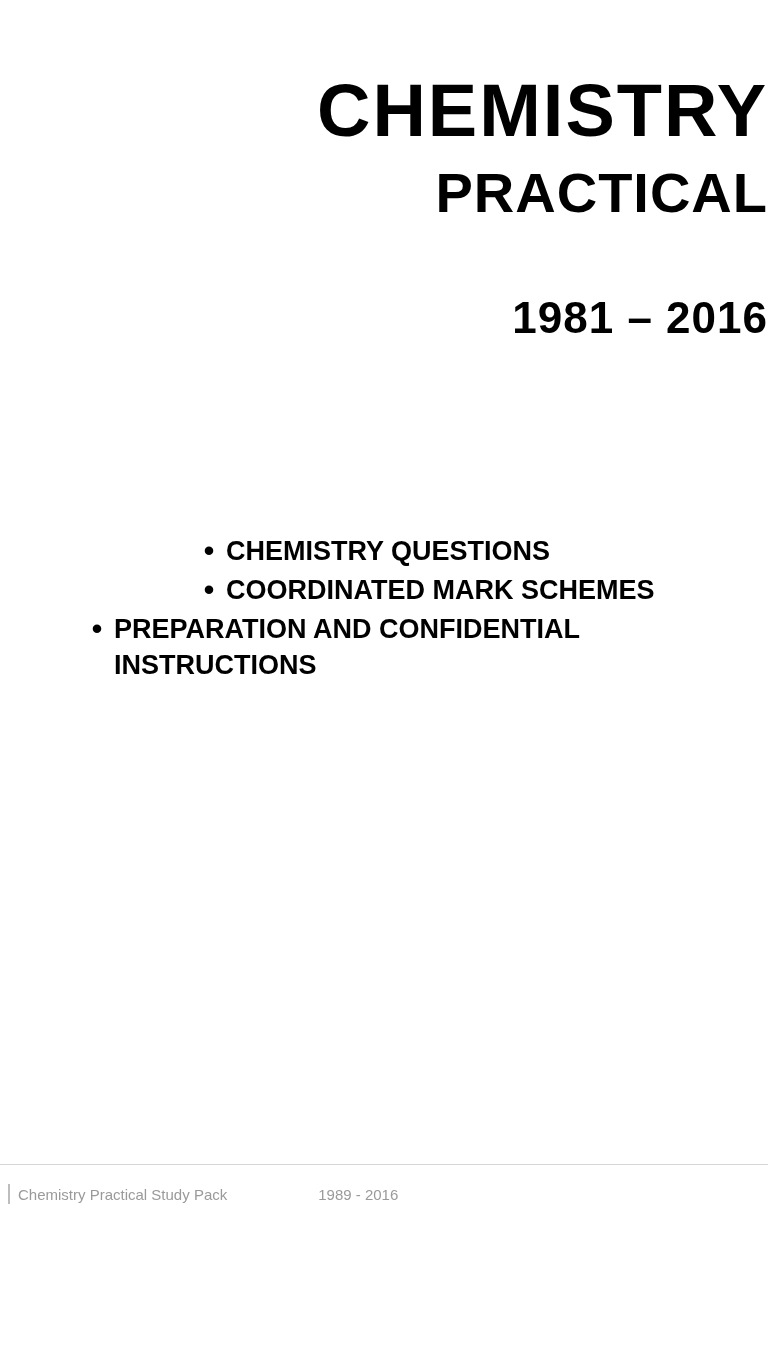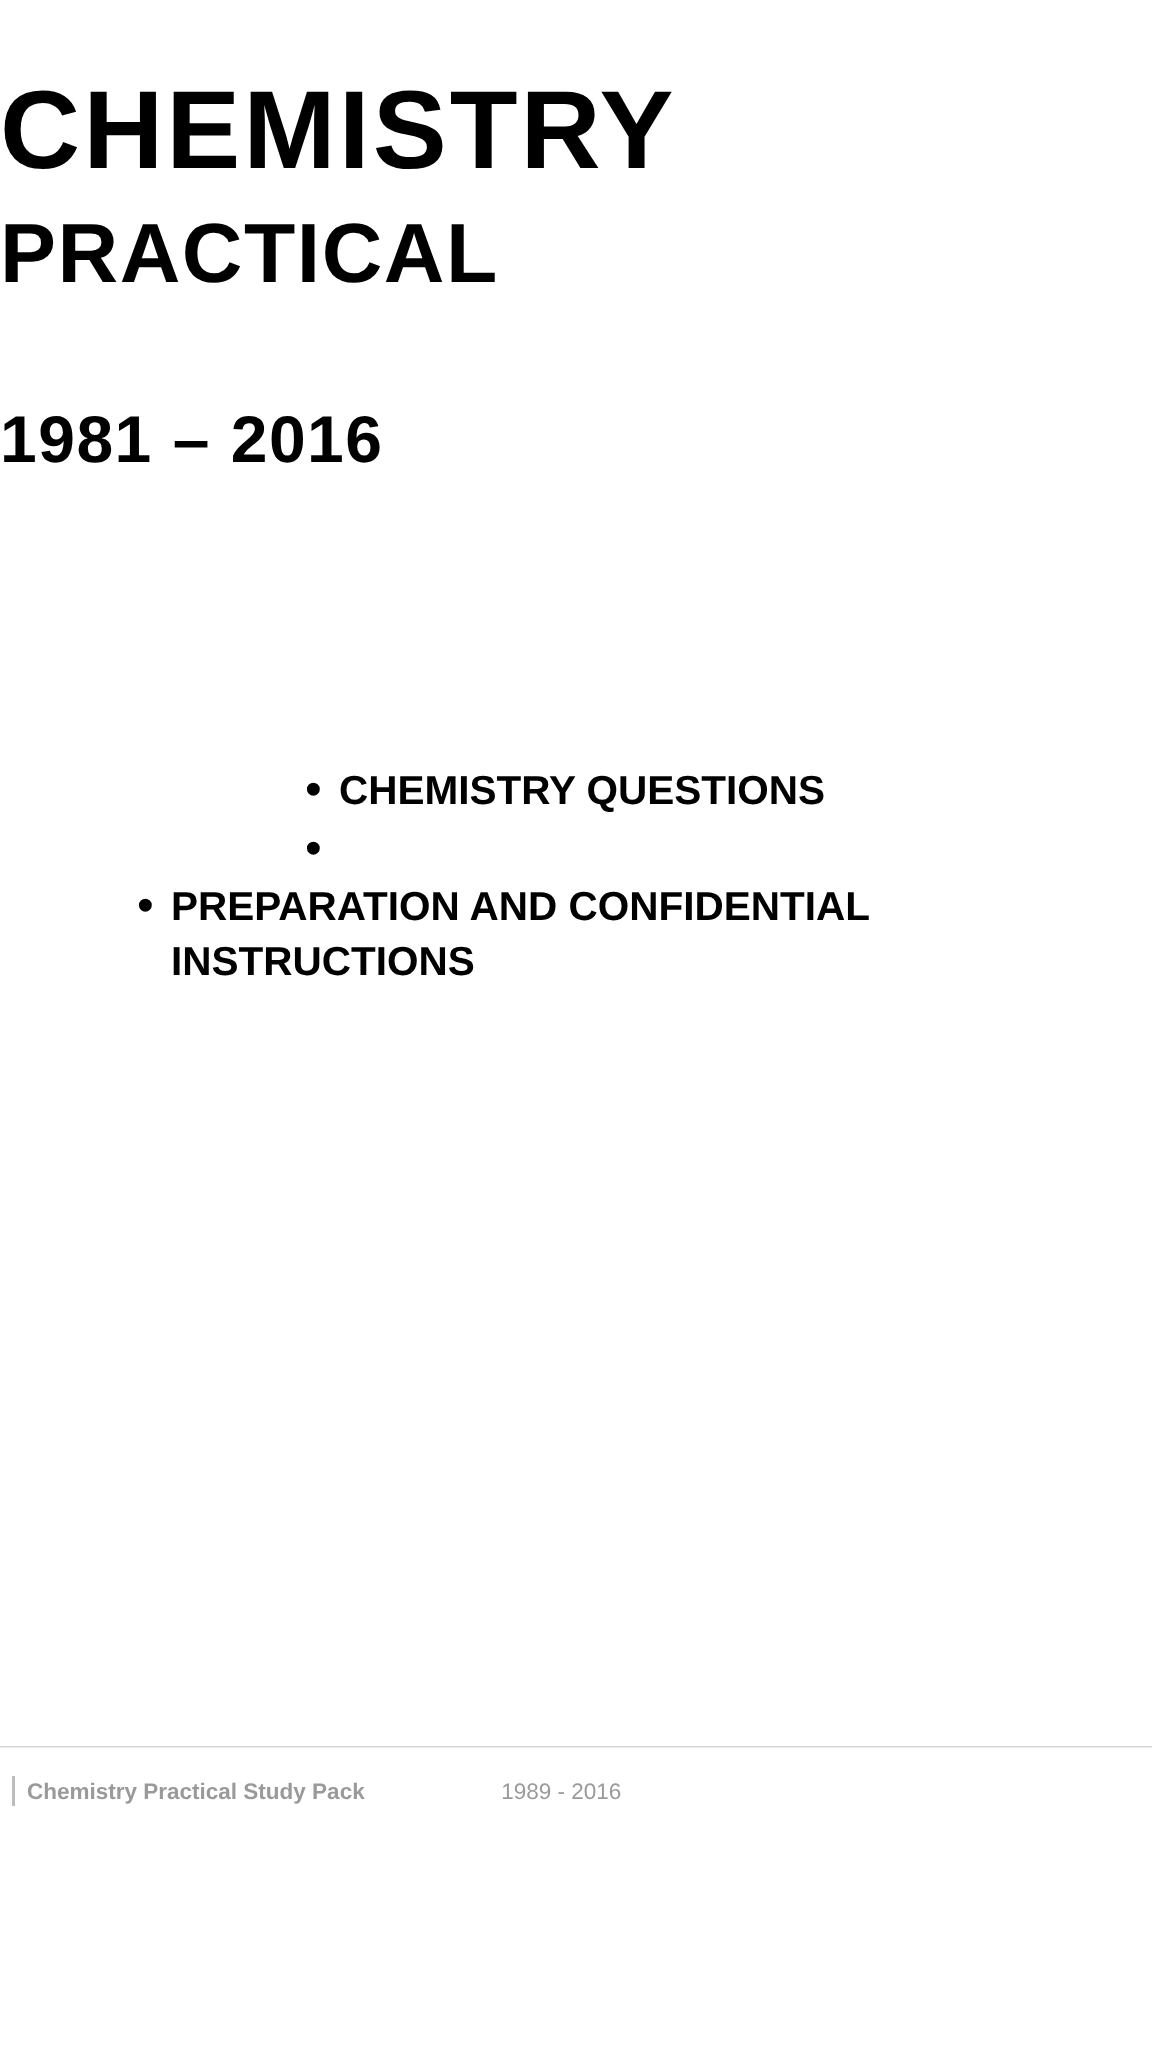--- a/index.html
+++ b/index.html
@@ -20,22 +20,22 @@
     position: absolute;
     left: 0;
     top: 0;
     width: 768px;
     height: 1365px;
     background: #ffffff;
   }
 
   
   .title-block {
-    padding-top: 48px;
-    text-align: left;
+    padding-top: 72px;
+    text-align: right;
   }
   .doc-title {
     font-size: 74px;
     font-weight: bold;
     letter-spacing: 2px;
     line-height: 1.05;
     margin: 0;
   }
   .doc-subtitle {
     font-size: 56px;
@@ -101,21 +101,20 @@
   .footer-tick {
     width: 2px;
     height: 20px;
     background: #bdbdbd;
     margin-left: 8px;
     margin-right: 8px;
     flex: 0 0 2px;
   }
   .footer-label {
     white-space: nowrap;
-    font-weight: bold;
   }
   .footer-years {
     margin-left: 91px;
     white-space: nowrap;
   }
 
   .bottom-band {
     position: absolute;
     left: 0;
     right: 0;
@@ -137,20 +136,21 @@
 
   <div class="contents">
 
     <div class="bullet-row indent-1">
       <span class="bullet-dot">•</span>
       <span class="bullet-text">CHEMISTRY QUESTIONS</span>
     </div>
 
     <div class="bullet-row indent-2">
       <span class="bullet-dot">•</span>
+      <span class="bullet-text">COORDINATED MARK SCHEMES</span>
     </div>
 
     <div class="bullet-row indent-3">
       <span class="bullet-dot">•</span>
       <span class="bullet-text">PREPARATION AND CONFIDENTIAL INSTRUCTIONS</span>
     </div>
 
   </div>
 
   <div class="footer-rule"></div>

